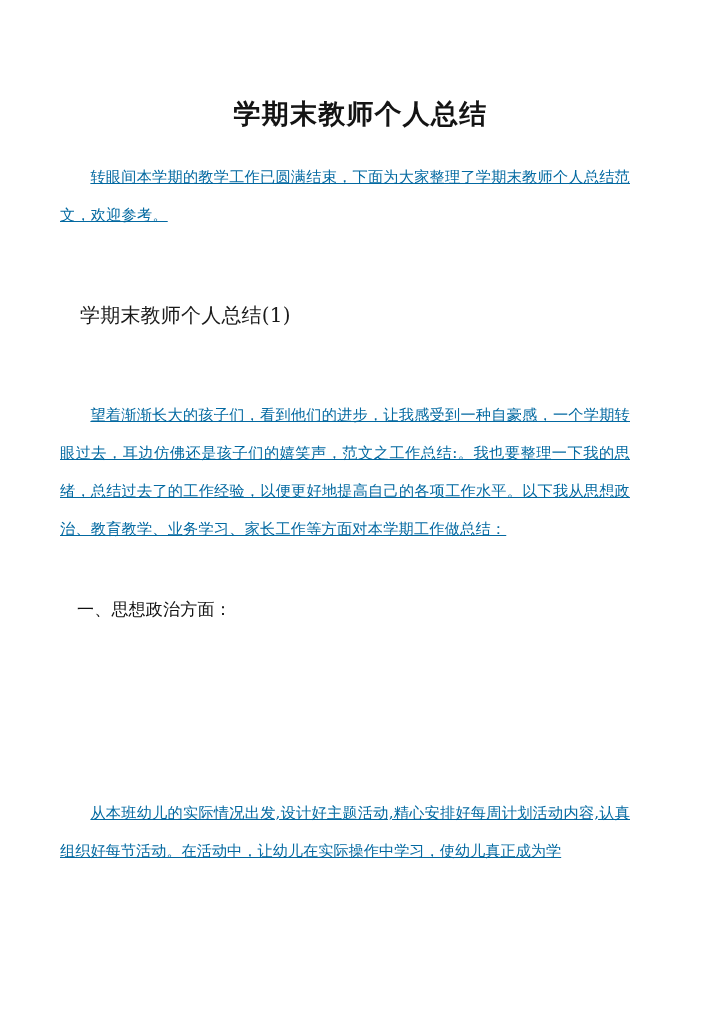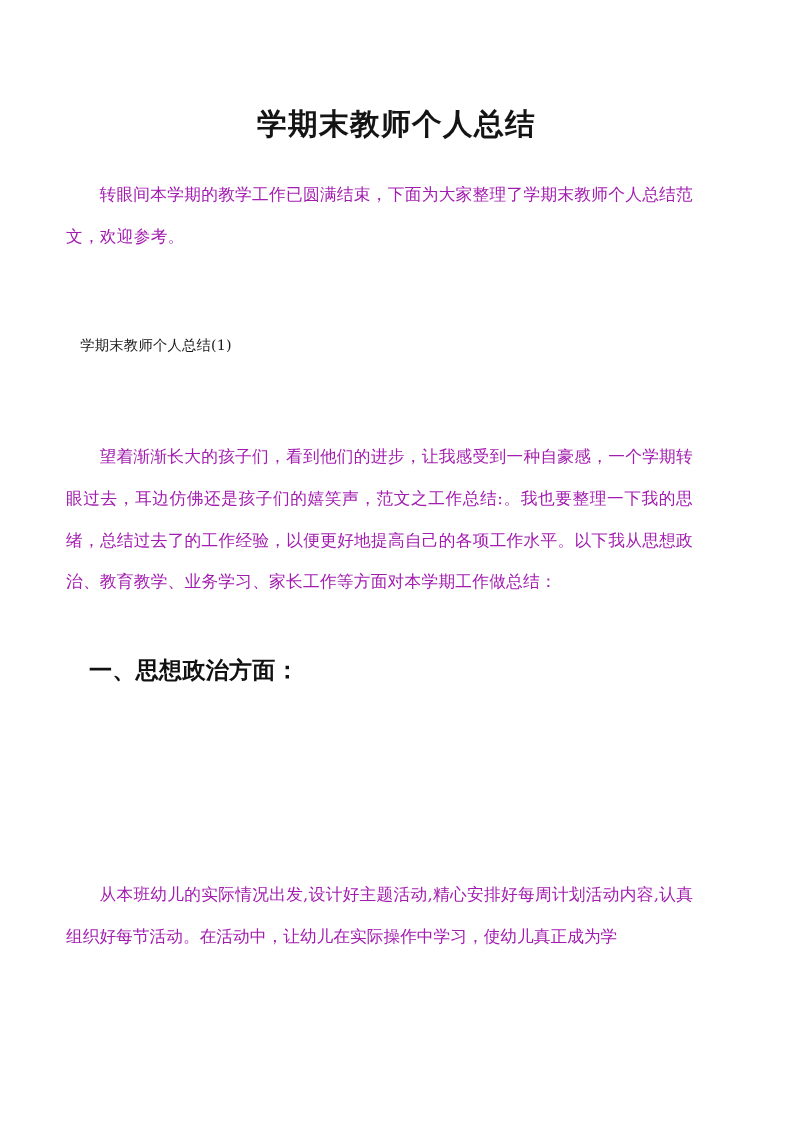--- a/index.html
+++ b/index.html
@@ -45,56 +45,57 @@
   .body-area {
     position: absolute;
     left: 60px;
     top: 158px;
     width: 570px;
   }
 
   .para {
     font-size: 15.2px;
     line-height: 38px;
-    color: #a21caf;
+    color: #0369a1;
     text-align: justify;
     text-justify: inter-ideograph;
     margin: 0;
     letter-spacing: 0.2px;
+    text-decoration: underline;
   }
 
   
   .para.intro {
     text-indent: 2em;
     margin-bottom: 0;
   }
 
   
   .gap-lg { height: 62px; }
   .gap-md { height: 42px; }
 
   
   .subheading {
-    font-size: 13px;
+    font-size: 20px;
     line-height: 38px;
     color: #1a1a1a;
     margin: 0;
     text-indent: 1em;
     letter-spacing: 0.2px;
   }
 
   
   .section-heading {
-    font-size: 21px;
+    font-size: 17px;
     line-height: 38px;
     color: #111111;
     margin: 0;
     text-indent: 1em;
     letter-spacing: 0.2px;
-    font-weight: 700;
+    font-weight: 400;
   }
 
   
   .para.indent {
     text-indent: 2em;
   }
 
   
   .para.tight {
     letter-spacing: 0;

